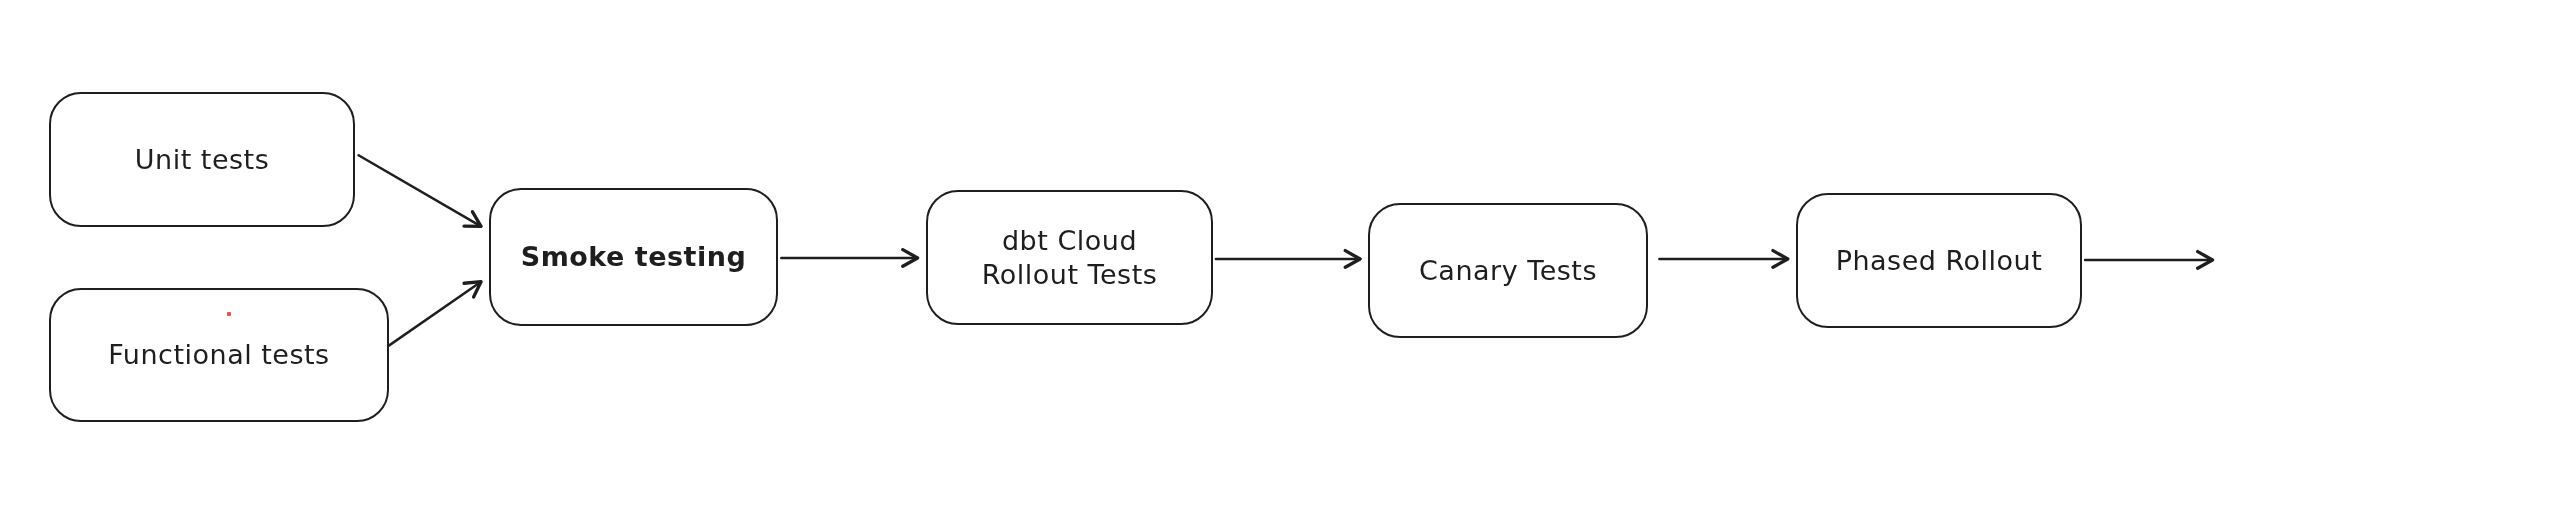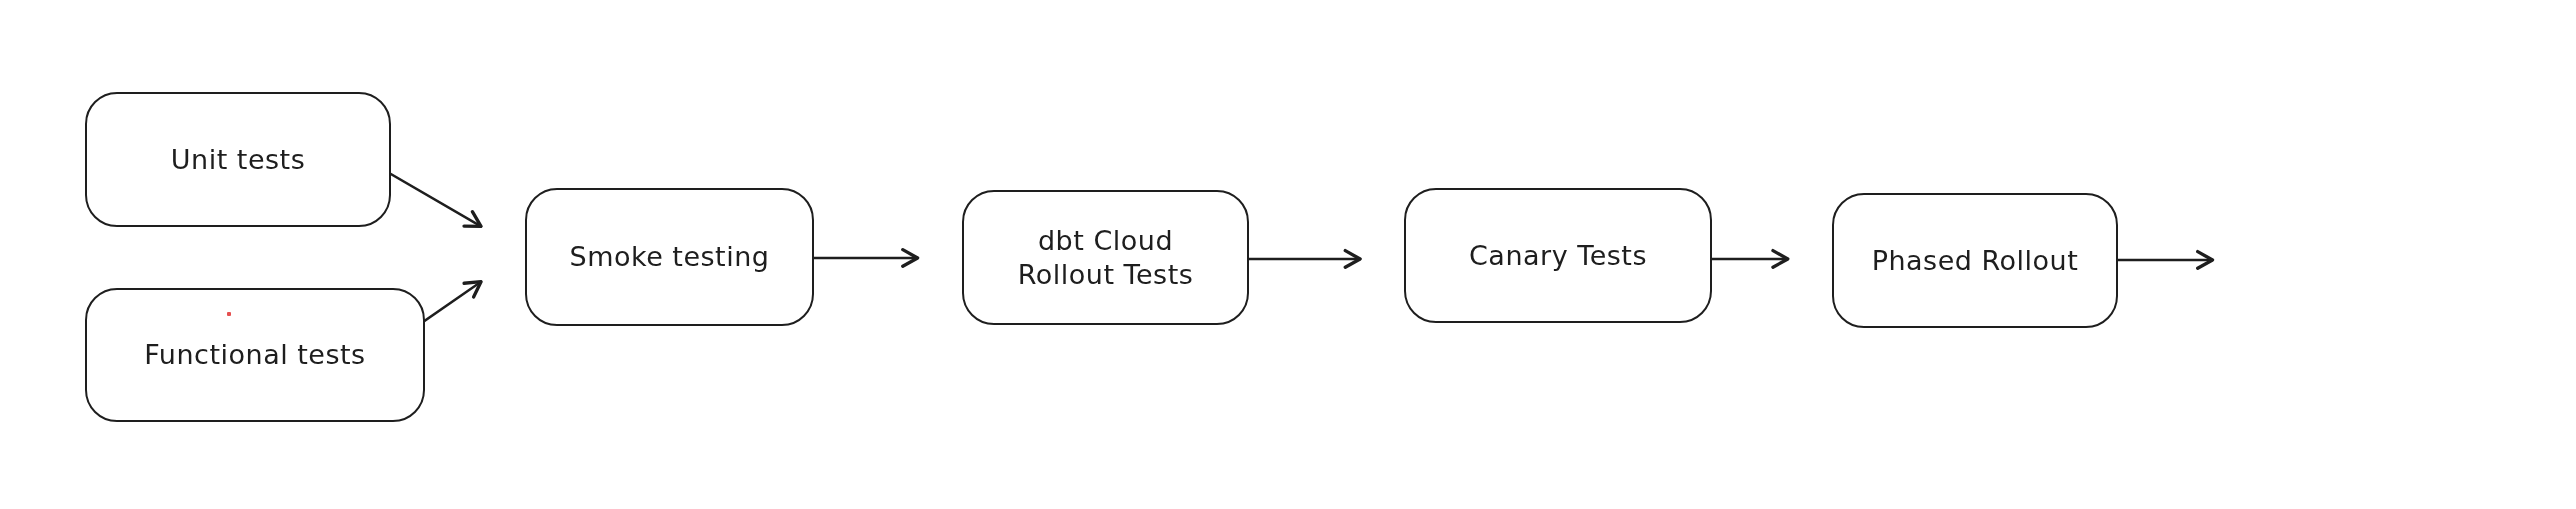--- a/index.html
+++ b/index.html
@@ -26,35 +26,34 @@
   .node {
     position: absolute;
     box-sizing: border-box;
     background: #ffffff;
     border: 2.5px solid #1e1e1e;
     border-radius: 32px;
     display: flex;
     align-items: center;
     justify-content: center;
     text-align: center;
-    margin-left: 36px;
   }
   .node-label {
     color: #1e1e1e;
     font-size: 27px;
     line-height: 1.25;
     white-space: pre-line;
     letter-spacing: 0.5px;
   }
   
   .n-unit      { left:   49px; top:  92px; width: 306px; height: 135px; }
   .n-func      { left:   49px; top: 288px; width: 340px; height: 134px; }
-  .n-smoke     { left:  489px; top: 188px; width: 289px; height: 138px; }
+  .n-smoke     { left:  489px; top: 188px; width: 289px; height: 138px; font-weight: bold; }
   .n-dbt       { left:  926px; top: 190px; width: 287px; height: 135px; }
-  .n-canary    { left: 1368px; top: 188px; width: 308px; height: 135px; }
+  .n-canary    { left: 1368px; top: 203px; width: 280px; height: 135px; }
   .n-phased    { left: 1796px; top: 193px; width: 286px; height: 135px; }
   .n-you       { left: 2220px; top: 191px; width: 310px; height: 137px; }
   .stray-dot {
     position: absolute;
     left: 227px;
     top: 312px;
     width: 4px;
     height: 4px;
     border-radius: 1px;
     opacity: 0.85;

